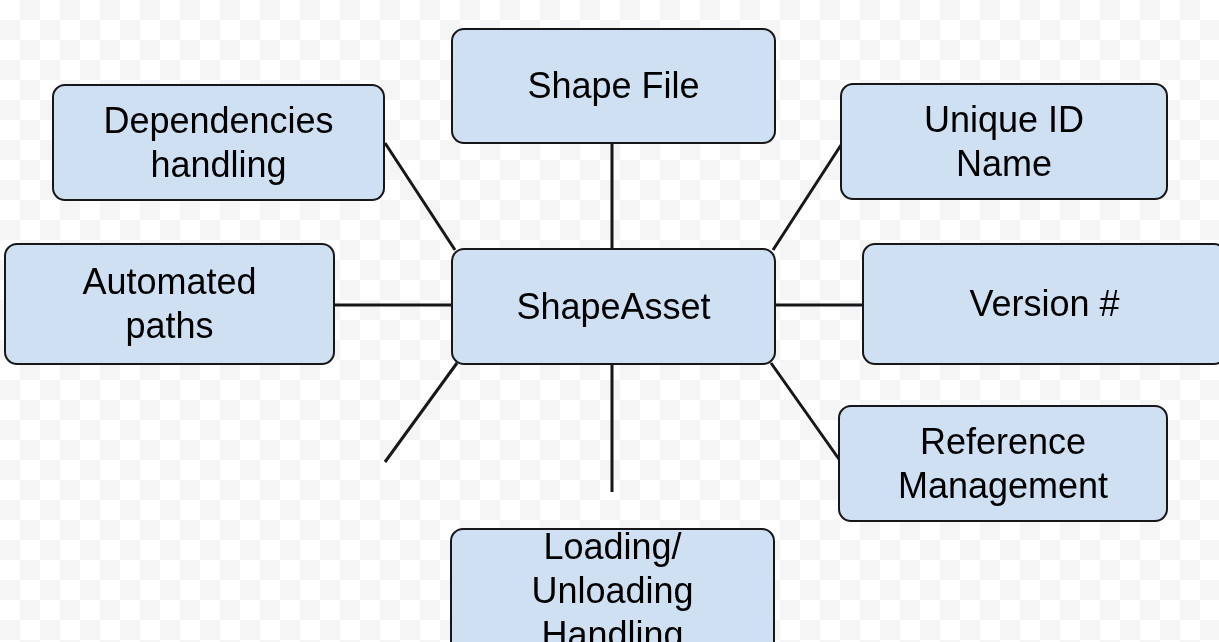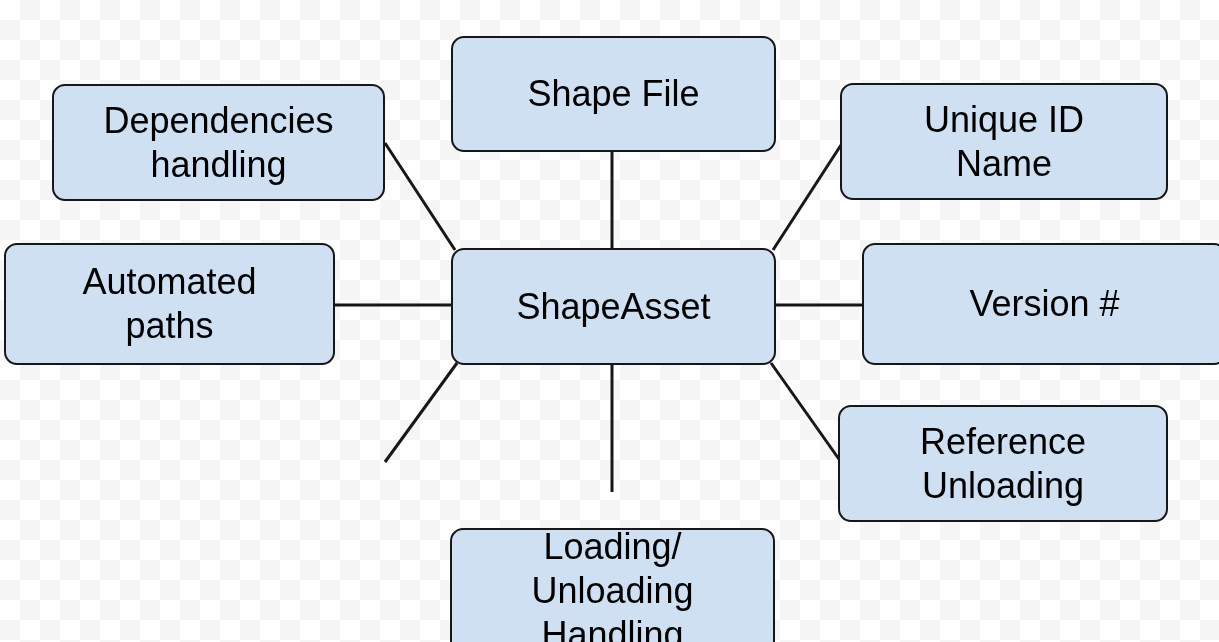--- a/index.html
+++ b/index.html
@@ -52,21 +52,21 @@
     letter-spacing: 0px;
     white-space: pre-line;
     z-index: 2;
   }
 
   .node.central {
     font-size: 36px;
   }
 
   
-  #node-shape-file          { left: 451px; top: 36px;  width: 325px; height: 116px; }
+  #node-shape-file          { left: 451px; top: 28px;  width: 325px; height: 116px; }
   #node-dependencies        { left: 52px;  top: 84px;  width: 333px; height: 117px; }
   #node-unique-id           { left: 840px; top: 83px;  width: 328px; height: 117px; }
   #node-automated-paths     { left: 4px;   top: 243px; width: 331px; height: 122px; }
   #node-shapeasset          { left: 451px; top: 248px; width: 325px; height: 117px; }
   #node-version             { left: 862px; top: 243px; width: 365px; height: 122px; }
   #node-fallbacks           { left: 52px;  top: 405px; width: 333px; height: 117px; }
   #node-reference-mgmt      { left: 838px; top: 405px; width: 330px; height: 117px; }
   #node-loading-unloading   { left: 450px; top: 492px; width: 325px; height: 126px; font-size: 36px; line-height: 44px; margin-top: 36px; }
 </style>
 </head>
@@ -95,19 +95,19 @@
 
   <div class="node" id="node-automated-paths">Automated
 paths</div>
 
   <div class="node central" id="node-shapeasset">ShapeAsset</div>
 
   <div class="node" id="node-version">Version #</div>
 
 
   <div class="node" id="node-reference-mgmt">Reference
-Unloading</div>
+Management</div>
 
   <div class="node" id="node-loading-unloading">Loading/
 Unloading
 Handling</div>
 
 </div>
 
 </body></html>

